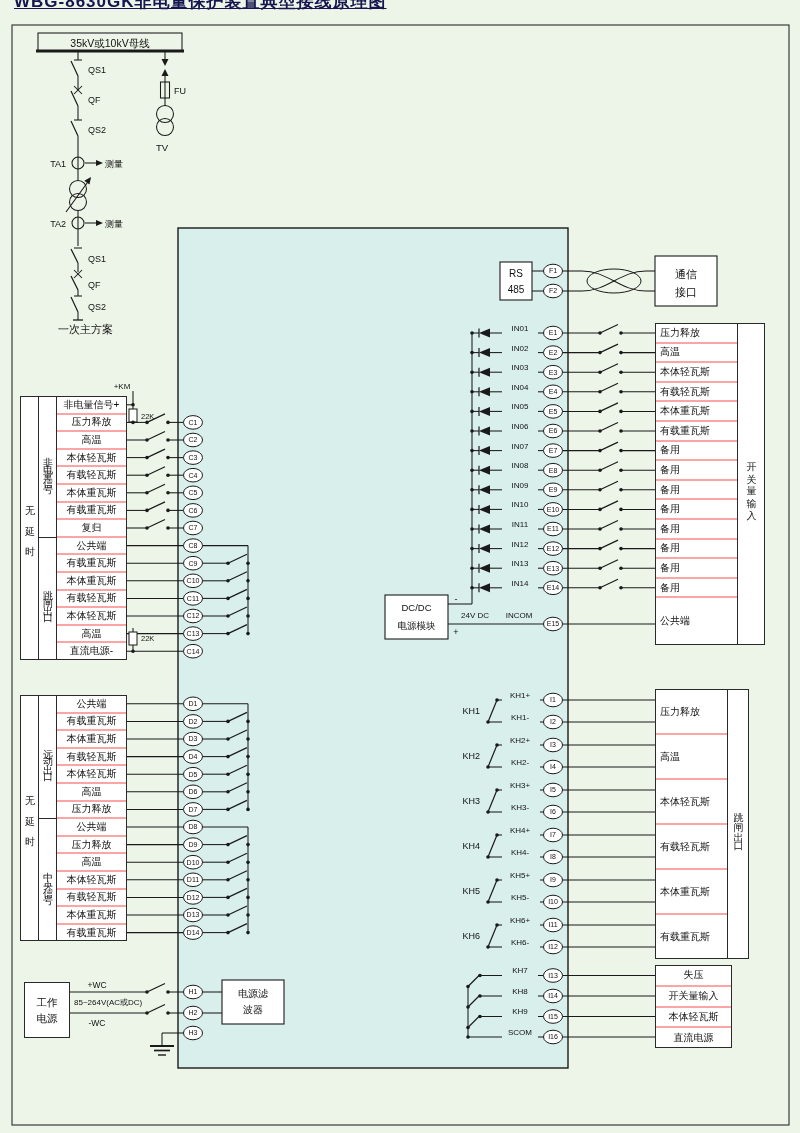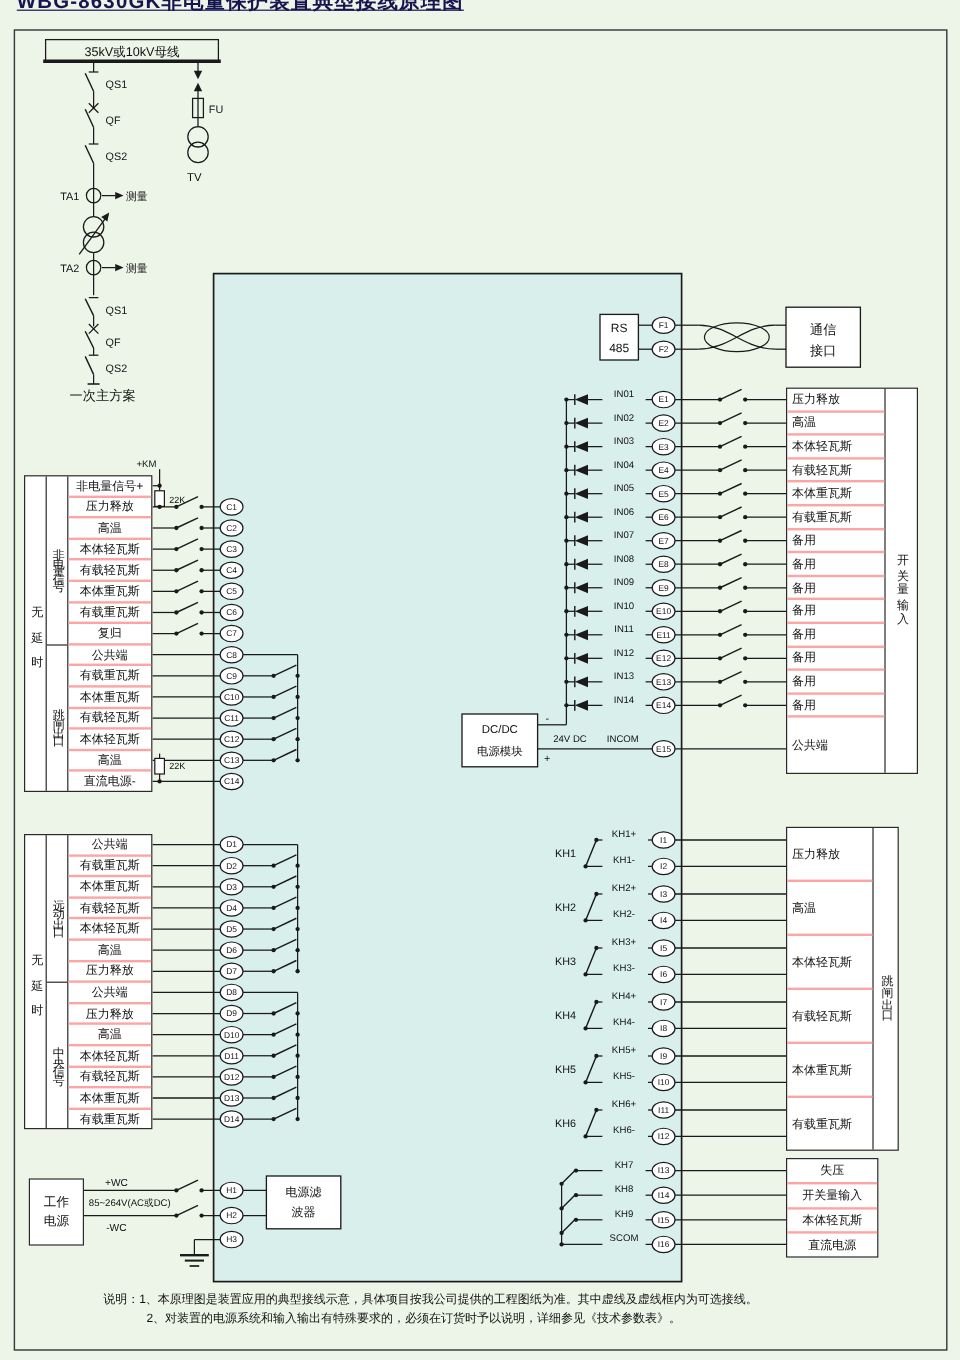--- a/index.html
+++ b/index.html
@@ -785,16 +785,14 @@
     <div class="trow">本体轻瓦斯</div>
     <div class="trow">直流电源</div>
   </div>
 </div>
 
 <div class="box" style="left:24px;top:982px;width:46px;height:56px">
   <div>工作</div>
   <div>电源</div>
 </div>
 
-<div class="note" style="left:86px;top:1076px">说明：1、本原理图是装置应用的典型接线示意，具体项目按我公司提供的工程图纸为准。其中虚线及虚线框内为可选接线。</div>
-<div class="note" style="left:122px;top:1092px">2、对装置的电源系统和输入输出有特殊要求的，必须在订货时予以说明，详细参见《技术参数表》。</div>
 
 </div>
 
 </body></html>

